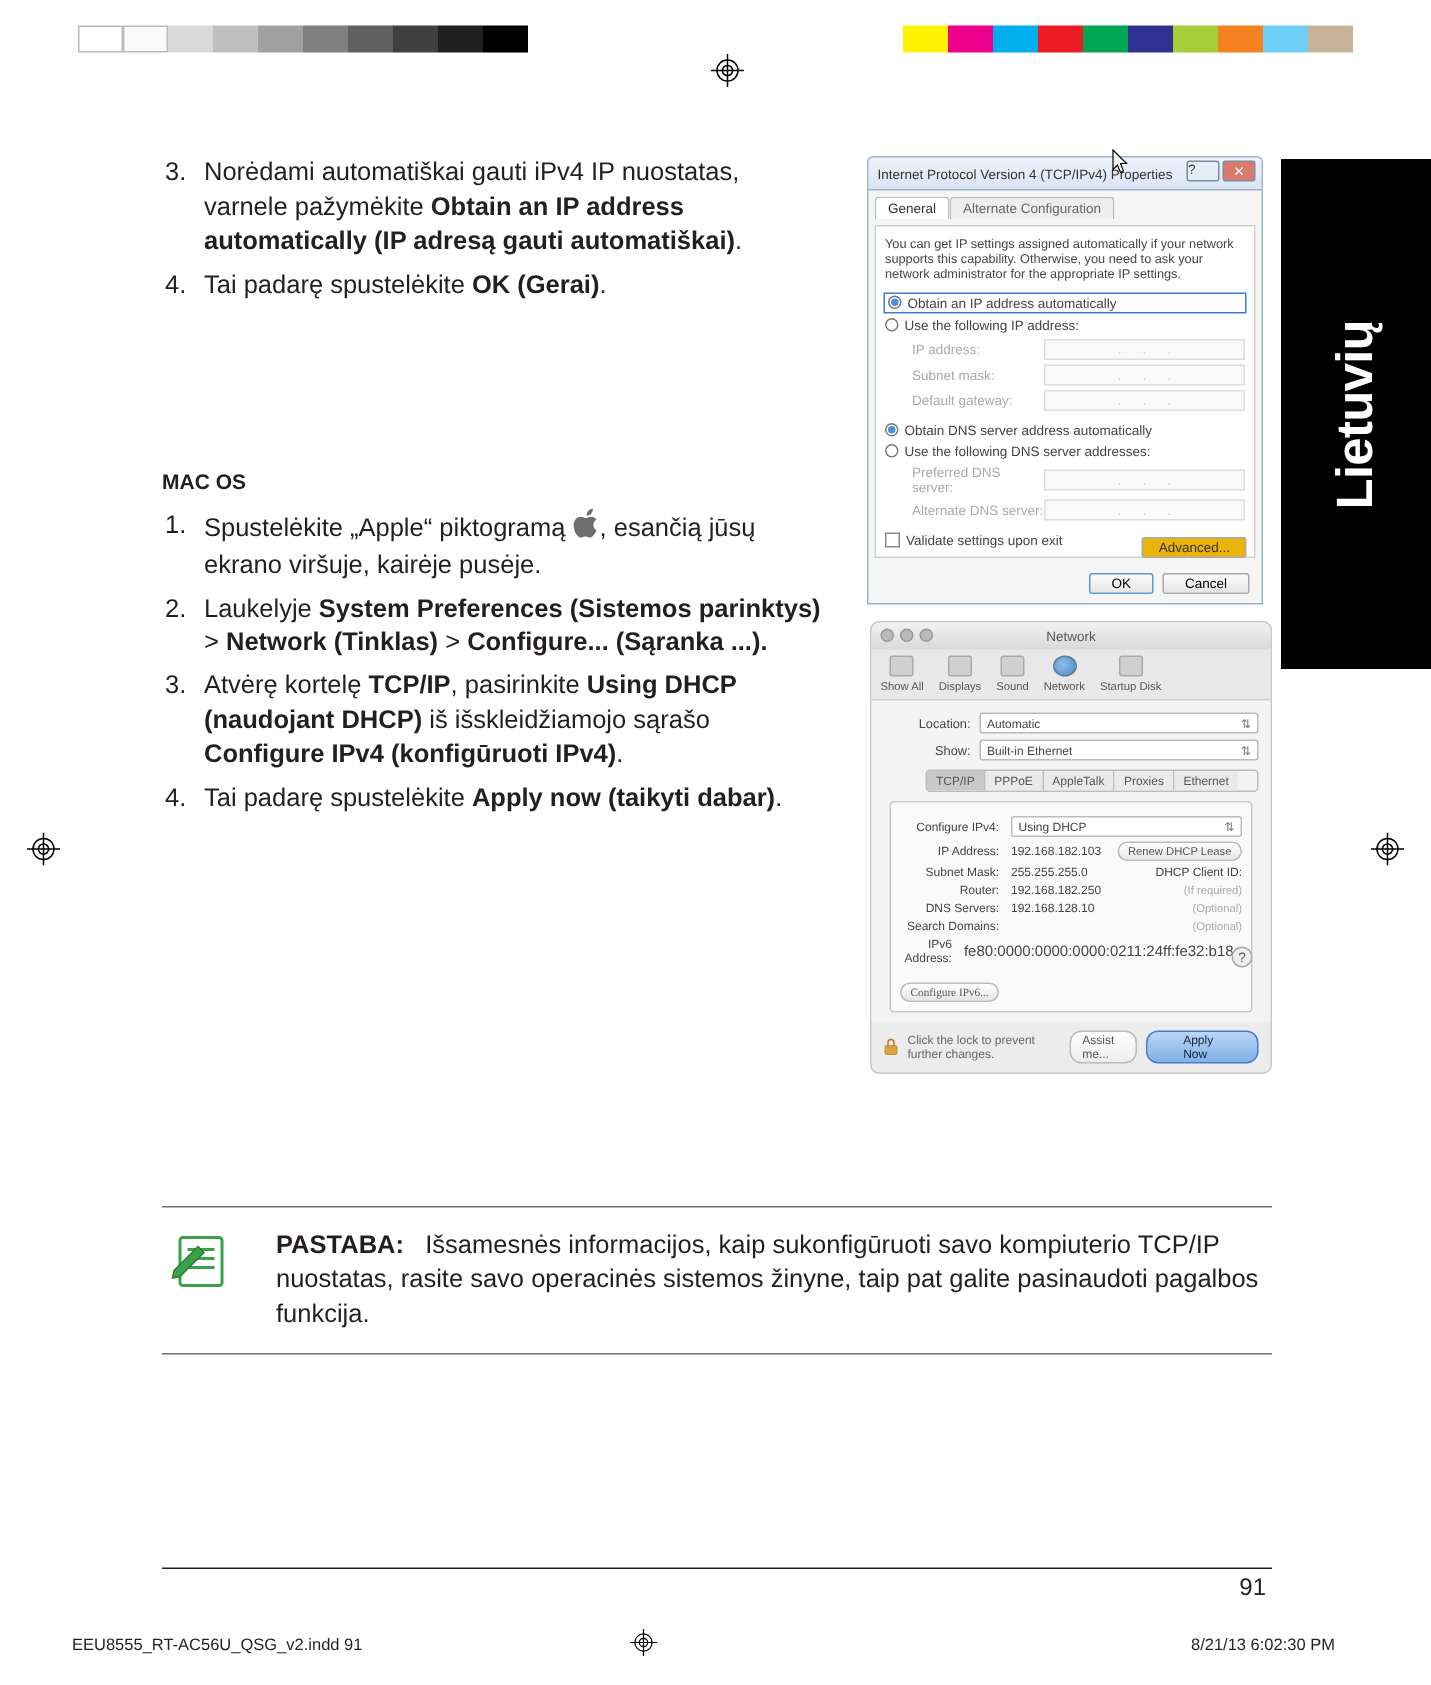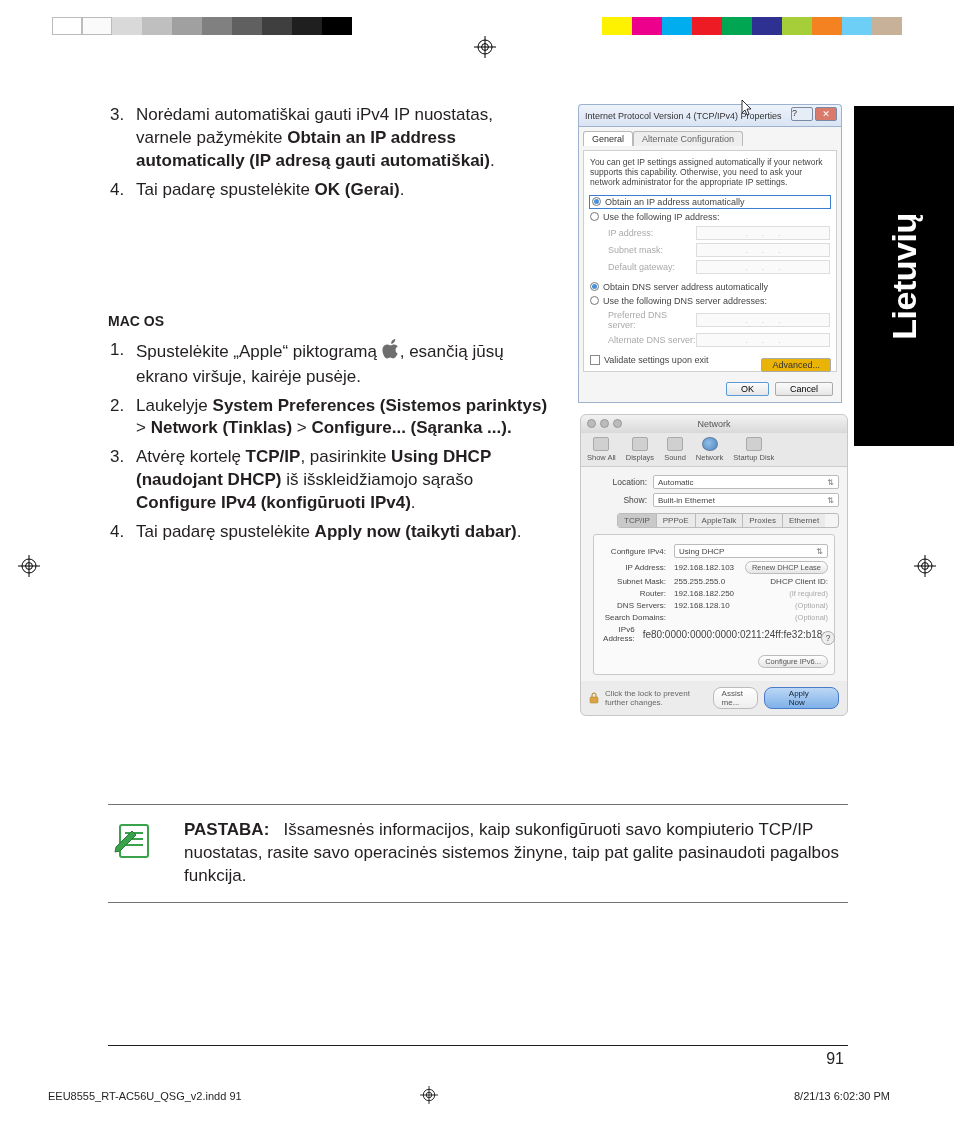--- a/index.html
+++ b/index.html
@@ -208,21 +208,21 @@
   .mac-tabs .mt { padding:2px 6px; background:#eaeaea; border-right:1px solid #bbb; color:#555;}
   .mac-tabs .mt.active { background:#c9c9c9;}
   .mac-tabs .mt:last-child { border-right:none;}
   .mac-panel { border:1px solid #c9c9c9; border-radius:3px; background:#fafafa; padding:6px 6px; margin:0 4px;}
   .mac-field { display:flex; align-items:center; font-size:8px; color:#444; margin:3px 0; gap:4px;}
   .mac-field .flbl { width:66px; text-align:right; margin-right:4px;}
   .mac-field .fval { flex:0 0 auto; }
   .mac-field .right { margin-left:auto; }
   .mac-field .opt { color:#aaa; font-size:7.5px;}
   .mac-mini-btn { border:1px solid #bbb; background:linear-gradient(#fff,#e6e6e6); border-radius:8px; font-size:7.5px; padding:1px 6px; color:#555;}
-  .mac-cfg6 { display:flex; justify-content:flex-end; margin-top:12px;}
+  .mac-cfg6 { display:flex; justify-content:flex-start; margin-top:12px;font-family:Liberation Serif, serif;}
   .mac-help { position:absolute; right:12px; bottom:36px; width:14px; height:14px; border:1px solid #aaa; border-radius:50%; background:#eee; font-size:9px; text-align:center; line-height:12px; color:#555;}
   .mac-footer { display:flex; align-items:center; padding:6px 8px; font-size:8px; color:#666; gap:6px;}
   .mac-lock { width:10px; height:12px; }
   .mac-footer .spacer { flex:1;}
   .mac-apply { border:1px solid #4a7bc9; background:linear-gradient(#bcd7f6,#7fb1e8); color:#123; border-radius:8px; padding:1px 24px; font-size:8px;}
   .mac-assist { border:1px solid #bbb; background:linear-gradient(#fff,#eee); border-radius:8px; padding:1px 8px; font-size:8px; color:#555;}
   
   .note-wrap {
     display:flex; gap:28px;
     border-top:1px solid #6f7172;

